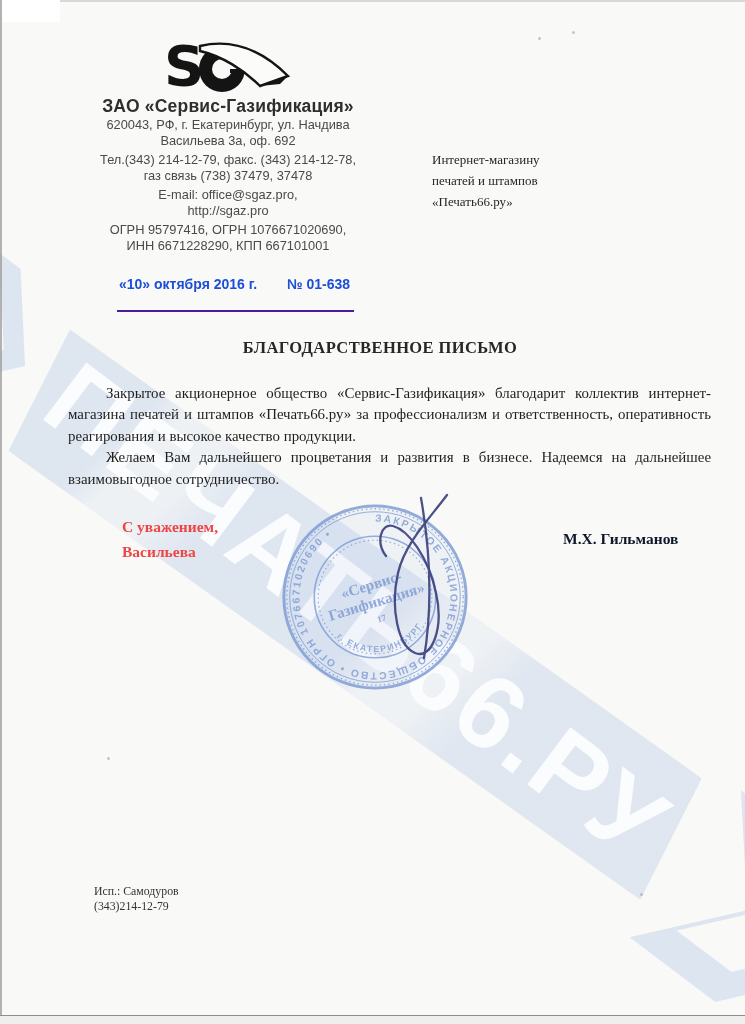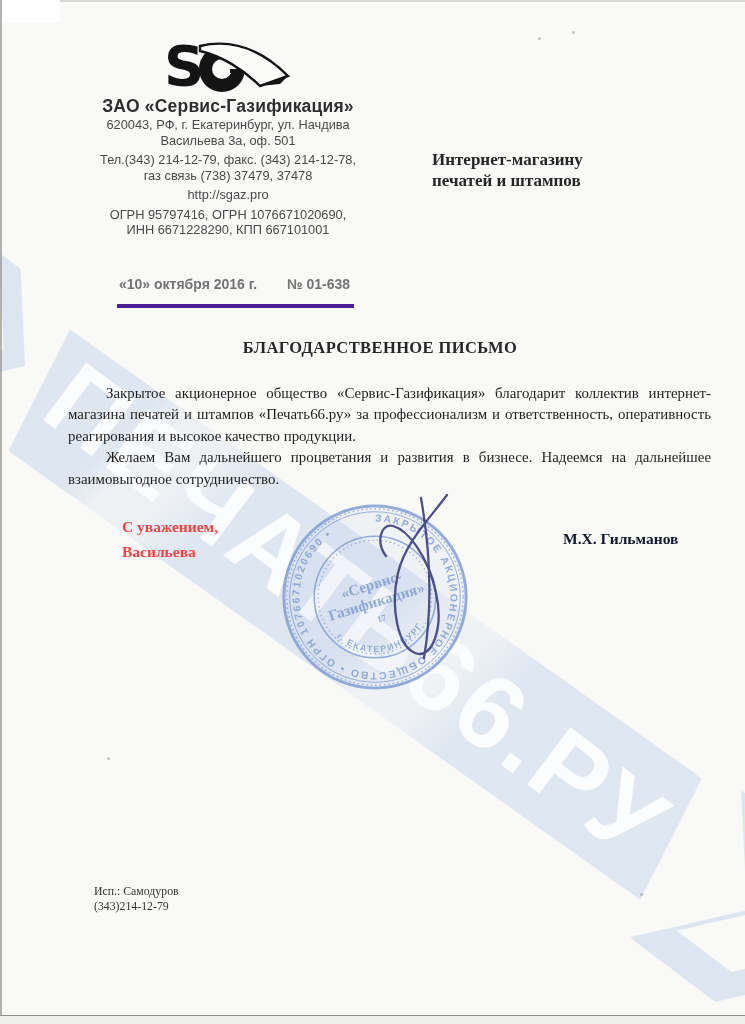--- a/index.html
+++ b/index.html
@@ -40,26 +40,26 @@
   }
   
   .sender{position:absolute;left:52px;top:38px;width:352px;text-align:center;z-index:2;
     font-family:"Liberation Sans","DejaVu Sans",sans-serif;color:#454545;}
   .logo{display:block;margin:0 auto 4px auto;}
   .company-name{font-size:17.5px;font-weight:bold;color:#2e2e2e;letter-spacing:.2px;}
   .addr-group{margin-bottom:4px;}
   .addr-line{font-size:12.8px;line-height:15.5px;color:#4a4a4a;}
   
   .recipient{position:absolute;left:432px;top:149px;width:190px;z-index:2;
-    font-weight:bold;font-size:17px;line-height:21px;color:#262626;}
+    font-weight:normal;font-size:13px;line-height:21px;color:#262626;}
   
   .dateline{position:absolute;left:117px;top:276px;z-index:2;
     font-family:"Liberation Sans","DejaVu Sans",sans-serif;
-    font-weight:bold;font-size:14px;color:#737373;
-    border-bottom:4px solid #4c1d95;padding:0 4px 12px 2px;}
+    font-weight:bold;font-size:14px;color:#1d4ed8;
+    border-bottom:2px solid #4c1d95;padding:0 4px 18px 2px;}
   .dateline .gap{display:inline-block;width:30px;}
   
   .title{position:absolute;left:0;top:338px;width:760px;text-align:center;z-index:2;
     font-weight:bold;font-size:16.5px;letter-spacing:.4px;color:#272727;}
   
   .body-text{position:absolute;left:68px;top:383px;width:643px;z-index:2;
     font-size:14.9px;line-height:21.4px;color:#1f1f1f;text-align:justify;}
   .body-text p{margin:0;text-indent:38px;}
   
   .closing{position:absolute;left:122px;top:514px;z-index:2;
@@ -94,38 +94,40 @@
       <circle cx="58" cy="31" r="23" fill="#141414"></circle>
       <circle cx="58" cy="31" r="10" fill="#f9f9f7"></circle>
       <rect x="58" y="24" width="16" height="9" fill="#f9f9f7"></rect>
       <rect x="66" y="31" width="9" height="4" fill="#141414"></rect>
       <path d="M 36 8 C 70 0 100 14 124 38 L 96 48 C 80 32 58 18 36 13 Z" fill="#fbfbfa" stroke="#141414" stroke-width="2.4"></path>
       <path d="M 124 38 L 96 48 L 116 46 Z" fill="#141414"></path>
     </svg>
     <div class="company-name">ЗАО «Сервис-Газификация»</div>
     <div class="addr-group">
       <div class="addr-line">620043, РФ, г. Екатеринбург, ул. Начдива</div>
-      <div class="addr-line">Васильева 3а, оф. 501</div>
+      <div class="addr-line">Васильева 3а, оф. 692</div>
     </div>
     <div class="addr-group">
       <div class="addr-line">Тел.(343) 214-12-79, факс. (343) 214-12-78,</div>
       <div class="addr-line">газ связь (738) 37479, 37478</div>
     </div>
     <div class="addr-group">
+      <div class="addr-line">E-mail: office@sgaz.pro,</div>
       <div class="addr-line">http://sgaz.pro</div>
     </div>
     <div class="addr-group">
       <div class="addr-line">ОГРН 95797416, ОГРН 1076671020690,</div>
       <div class="addr-line">ИНН 6671228290, КПП 667101001</div>
     </div>
   </div>
 
   <div class="recipient">
     <div>Интернет-магазину</div>
     <div>печатей и штампов</div>
+    <div>«Печать66.ру»</div>
   </div>
 
   <div class="dateline">
     <span>«10» октября 2016 г.</span><span class="gap"></span><span>№ 01-638</span>
   </div>
 
   <div class="title">БЛАГОДАРСТВЕННОЕ ПИСЬМО</div>
 
   <div class="body-text">
     <p>Закрытое акционерное общество «Сервис-Газификация» благодарит коллектив интернет-магазина печатей и штампов «Печать66.ру» за профессионализм и ответственность, оперативность реагирования и высокое  качество продукции.</p>

